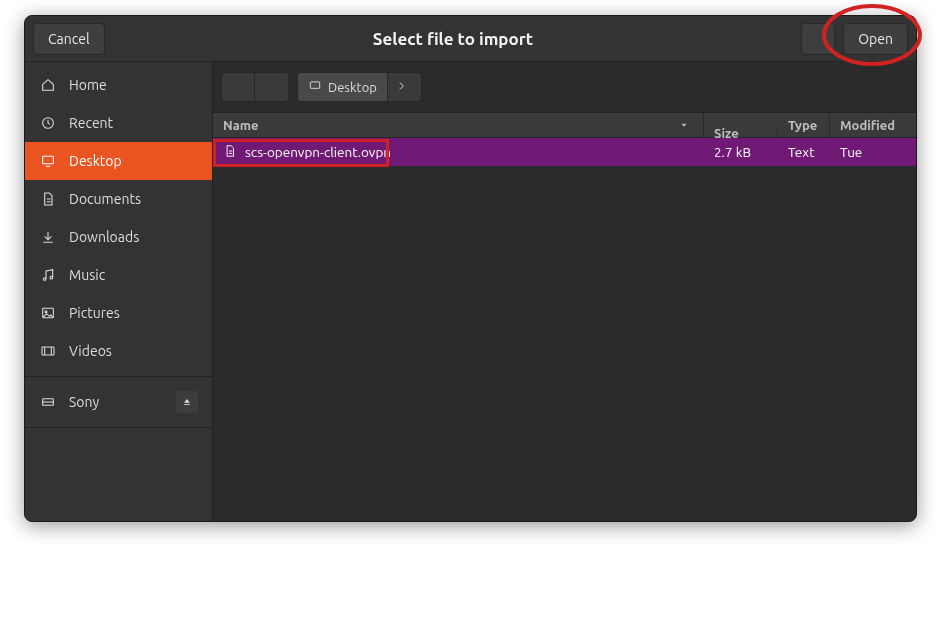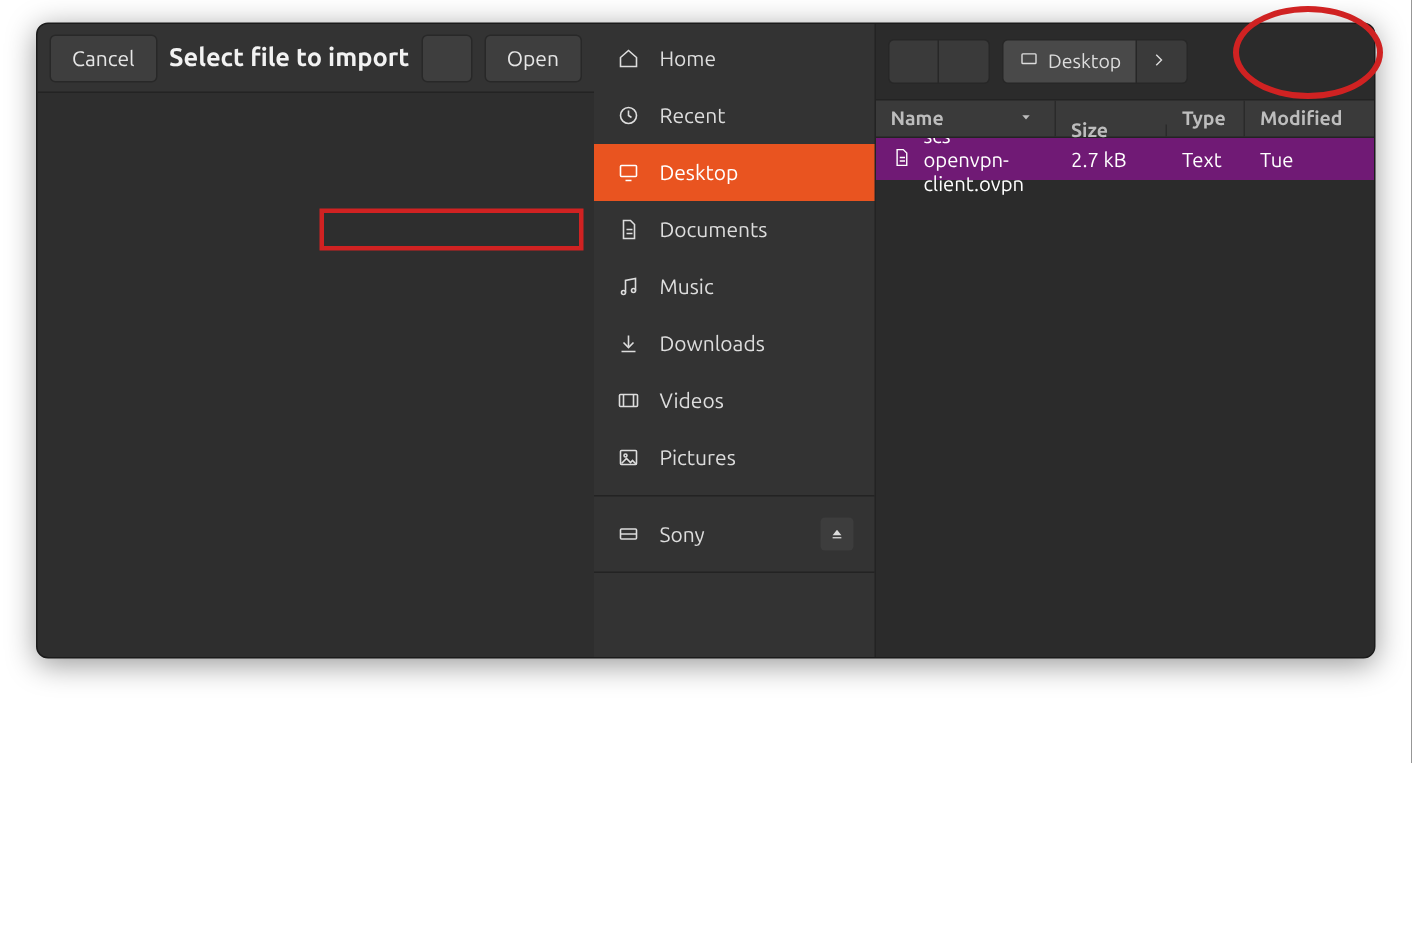--- a/index.html
+++ b/index.html
@@ -8,27 +8,27 @@
     font-family: Ubuntu, "Segoe UI", Arial, sans-serif;
     font-size: 14px;
     color: #ddd;
     width: 941px;
     height: 625px;
     position: relative;
   }
   .window {
     position: absolute;
     left: 24px; top: 15px;
-    width: 893px; height: 424px;
+    width: 893px; height: 507px;
     background: #2e2e2e;
     border: 1px solid #1b1b1b;
     border-radius: 8px;
     box-shadow: 0 4px 20px rgba(0,0,0,.4);
     display: flex;
-    flex-direction: row;
+    flex-direction: column;
     overflow: hidden;
   }
   
   .header {
     height: 46px;
     background: #333333;
     border-bottom: 1px solid #232323;
     display: flex;
     align-items: center;
     padding: 0 8px;
@@ -203,56 +203,56 @@
               <path d="M7 3h7l4 4v14H7z"></path>
               <line x1="10" y1="12" x2="16" y2="12"></line>
               <line x1="10" y1="16" x2="16" y2="16"></line>
             </svg>
           </span>
         <span>Documents</span>
       </div>
       <div class="sidebar-item">
         <span class="ico">
             <svg viewBox="0 0 24 24">
+              <line x1="12" y1="4" x2="12" y2="15"></line>
+              <polyline points="7,11 12,16 17,11"></polyline>
+              <line x1="5" y1="20" x2="19" y2="20"></line>
+            </svg>
+          </span>
+        <span>Downloads</span>
+      </div>
+      <div class="sidebar-item">
+        <span class="ico">
+            <svg viewBox="0 0 24 24">
               <path d="M9 18V6l10-2v12"></path>
               <circle cx="7" cy="18" r="2"></circle>
               <circle cx="17" cy="16" r="2"></circle>
             </svg>
           </span>
         <span>Music</span>
       </div>
       <div class="sidebar-item">
         <span class="ico">
             <svg viewBox="0 0 24 24">
-              <line x1="12" y1="4" x2="12" y2="15"></line>
-              <polyline points="7,11 12,16 17,11"></polyline>
-              <line x1="5" y1="20" x2="19" y2="20"></line>
-            </svg>
-          </span>
-        <span>Downloads</span>
+              <rect x="4" y="5" width="16" height="14" rx="1"></rect>
+              <circle cx="9" cy="10" r="1.5"></circle>
+              <path d="M5 18l5-5 4 4 2-2 4 4"></path>
+            </svg>
+          </span>
+        <span>Pictures</span>
       </div>
       <div class="sidebar-item">
         <span class="ico">
             <svg viewBox="0 0 24 24">
               <rect x="3" y="6" width="18" height="12" rx="1"></rect>
               <line x1="7" y1="6" x2="7" y2="18"></line>
               <line x1="17" y1="6" x2="17" y2="18"></line>
             </svg>
           </span>
         <span>Videos</span>
-      </div>
-      <div class="sidebar-item">
-        <span class="ico">
-            <svg viewBox="0 0 24 24">
-              <rect x="4" y="5" width="16" height="14" rx="1"></rect>
-              <circle cx="9" cy="10" r="1.5"></circle>
-              <path d="M5 18l5-5 4 4 2-2 4 4"></path>
-            </svg>
-          </span>
-        <span>Pictures</span>
       </div>
       <div class="divider"></div>
       <div class="sidebar-item">
         <span class="ico">
             <svg viewBox="0 0 24 24">
               <rect x="4" y="7" width="16" height="10" rx="1"></rect>
               <line x1="4" y1="12" x2="20" y2="12"></line>
             </svg>
           </span>
         <span>Sony</span>

